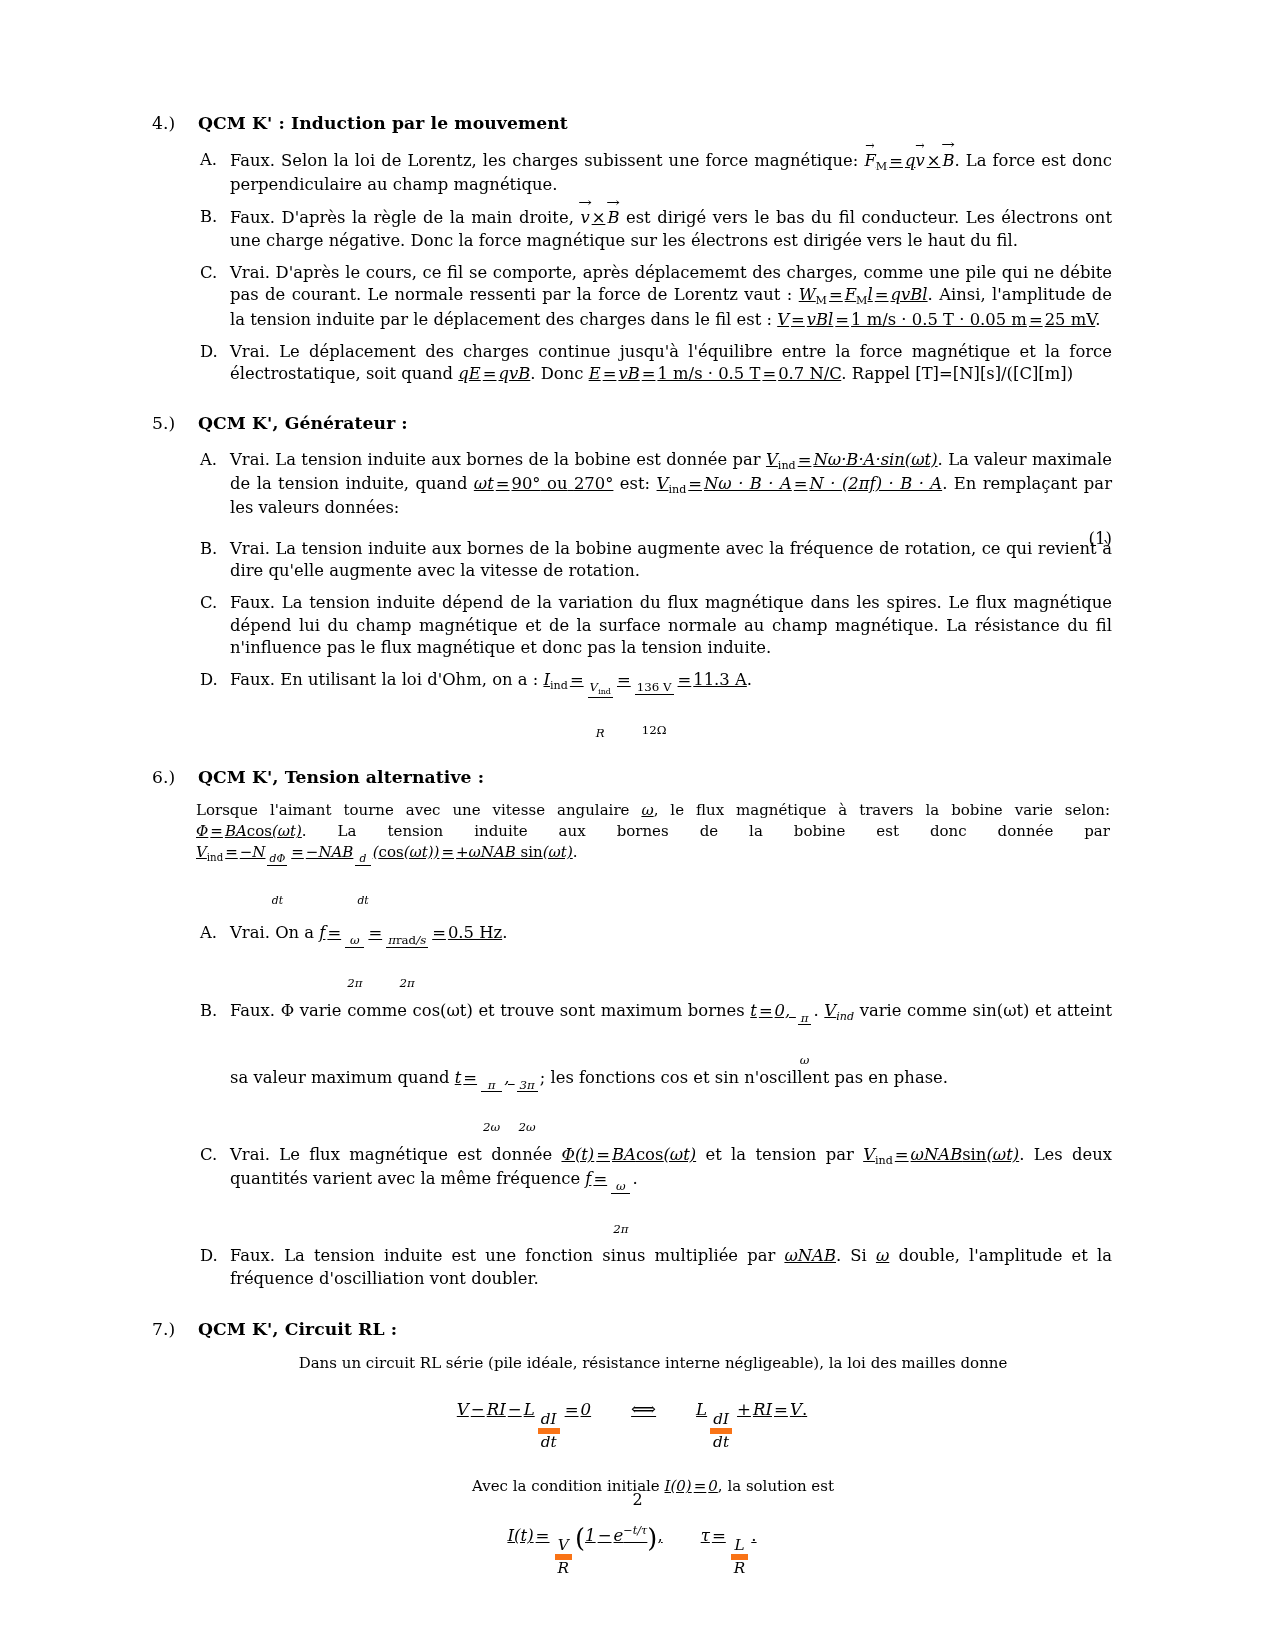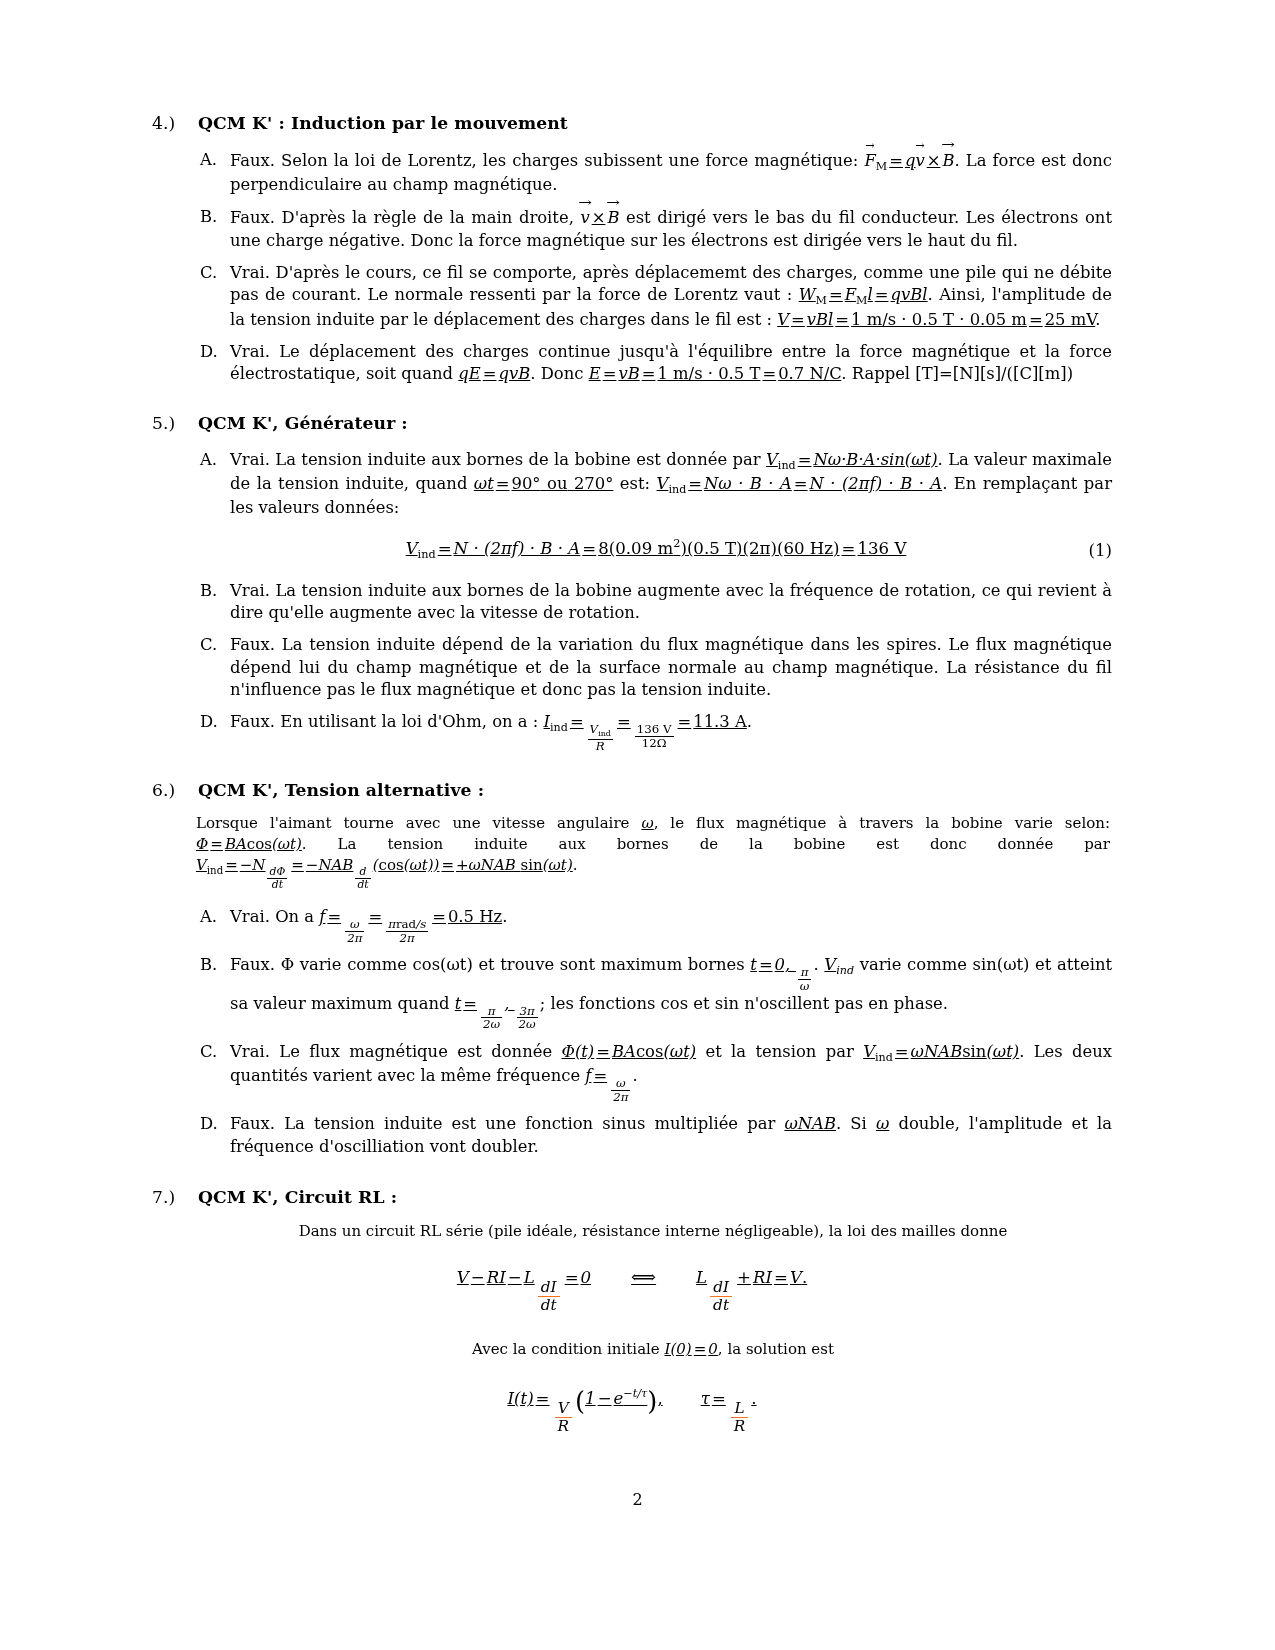--- a/index.html
+++ b/index.html
@@ -117,34 +117,35 @@
 
   
   .frac {
     display: inline-flex;
     flex-direction: column;
     vertical-align: -0.52em;
     text-align: center;
     font-size: 0.72em;
     line-height: 1.06;
     margin: 0 2px;
+    gap: 29px;
   }
   .frac > .num { border-bottom: 1px solid #000; padding: 0 2px; }
   .frac > .den { padding: 0 2px; }
 
   .dfrac {
     display: inline-flex;
     flex-direction: column;
     vertical-align: -0.58em;
     text-align: center;
     font-size: 0.92em;
     line-height: 1.08;
     margin: 0 3px;
   }
-  .dfrac > .num { border-bottom: 1px solid #f97316; padding: 0 3px; }
+  .dfrac > .num { border-bottom: 6px solid #f97316; padding: 0 3px; }
   .dfrac > .den { padding: 0 3px; }
 
   
   .vec {
     position: relative;
     display: inline-block;
     padding-top: 1px;
   }
   .vec::after {
     content: "\2192";
@@ -247,21 +248,20 @@
           <span>Vrai.</span>
           <span>La tension induite aux bornes de la bobine est donnée par</span>
           <span class="math">V<sub class="idx">ind</sub><span class="op">=</span>Nω·B·A·sin(ωt)</span><span>. La valeur maximale de la tension induite, quand</span>
           <span class="math">ωt<span class="op">=</span><span class="mathup">90°</span> <span class="mathup">ou</span> <span class="mathup">270°</span></span>
           <span>est:</span>
           <span class="math">V<sub class="idx">ind</sub><span class="op">=</span>Nω · B · A<span class="op">=</span>N · (2πf) · B · A</span><span>. En remplaçant par les valeurs données:</span>
         </div>
       </div>
 
       <div class="display-eq">
-        <span class="math">V<sub class="idx">ind</sub><span class="op">=</span>N · (2πf) · B · A<span class="op">=</span><span class="mathup">8(0.09 m<sup class="idx">2</sup>)(0.5 T)(2π)(60 Hz)</span><span class="op">=</span><span class="mathup">136 V</span></span>
         <span class="eq-num">(1)</span>
       </div>
 
       <div class="item">
         <div class="item-letter">B.</div>
         <div class="item-body">
           <span>Vrai.</span>
           <span>La tension induite aux bornes de la bobine augmente avec la fréquence de rotation, ce qui revient à dire qu'elle augmente avec la vitesse de rotation.</span>
         </div>
       </div>

